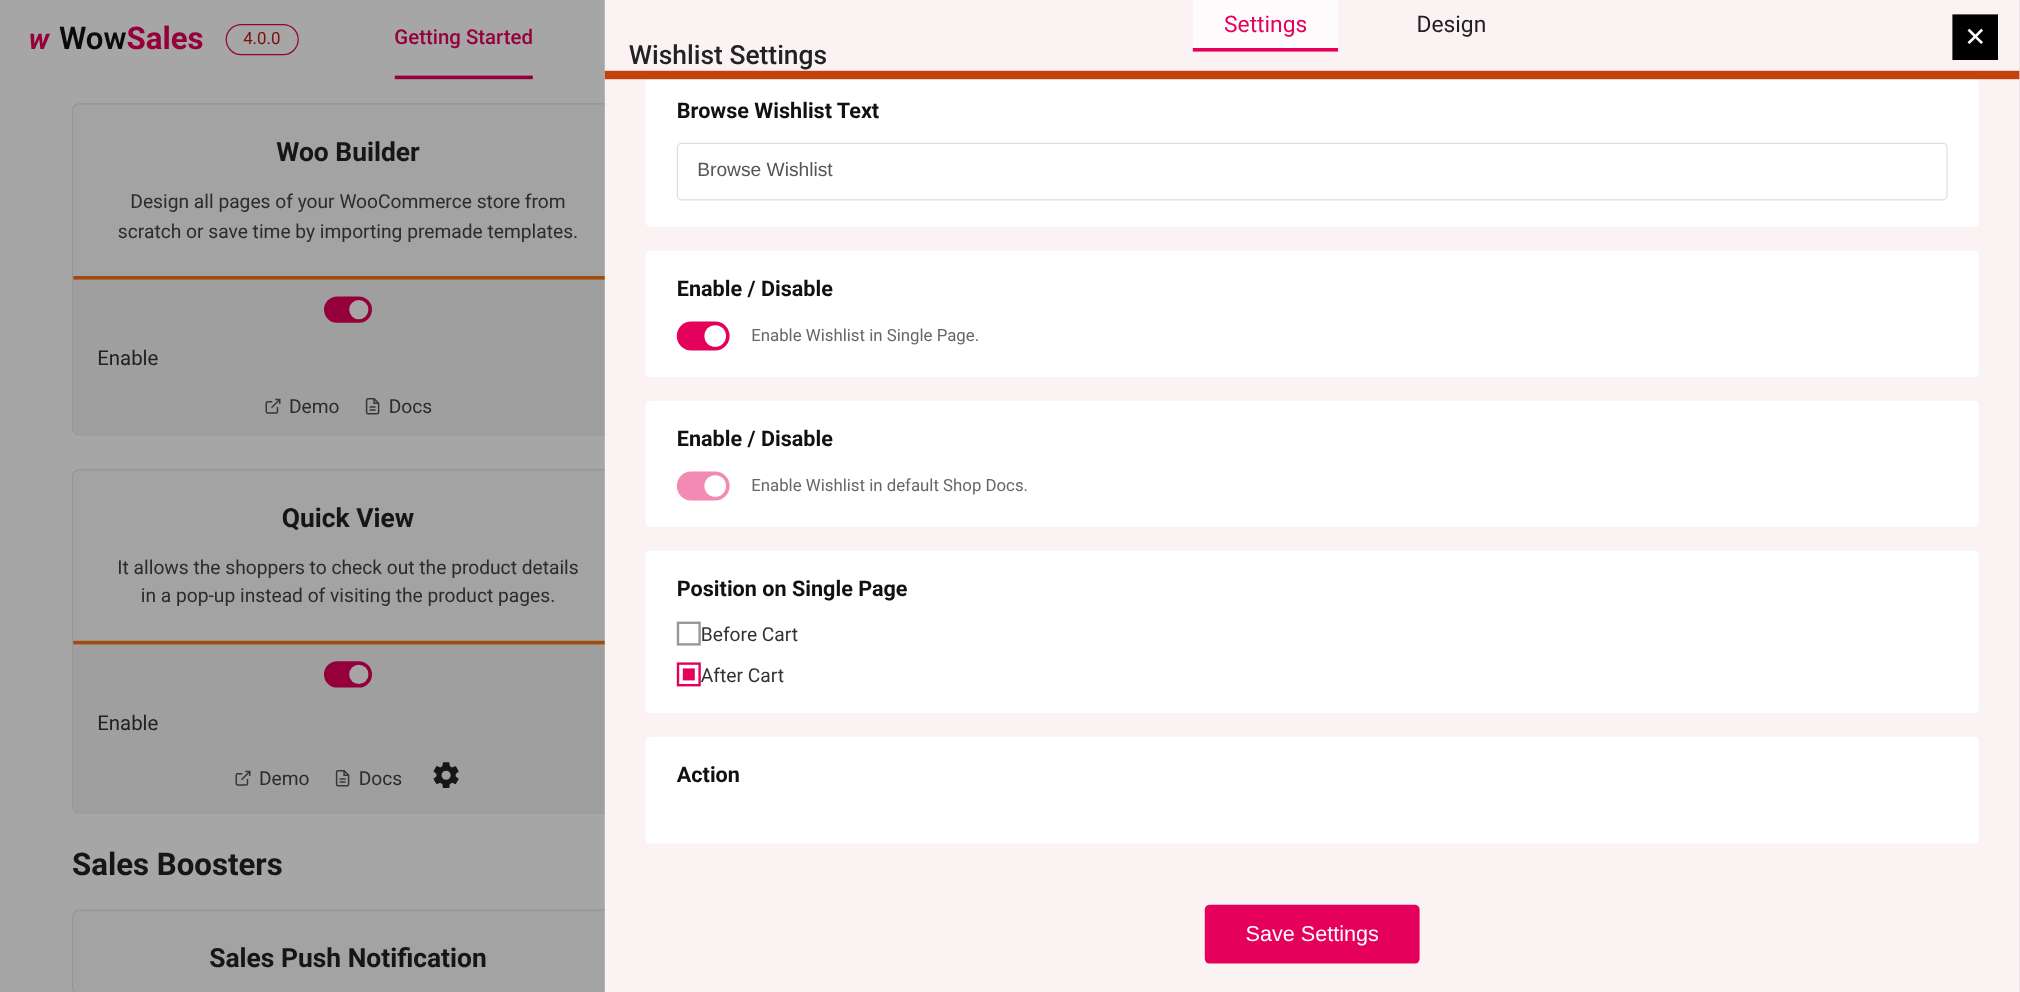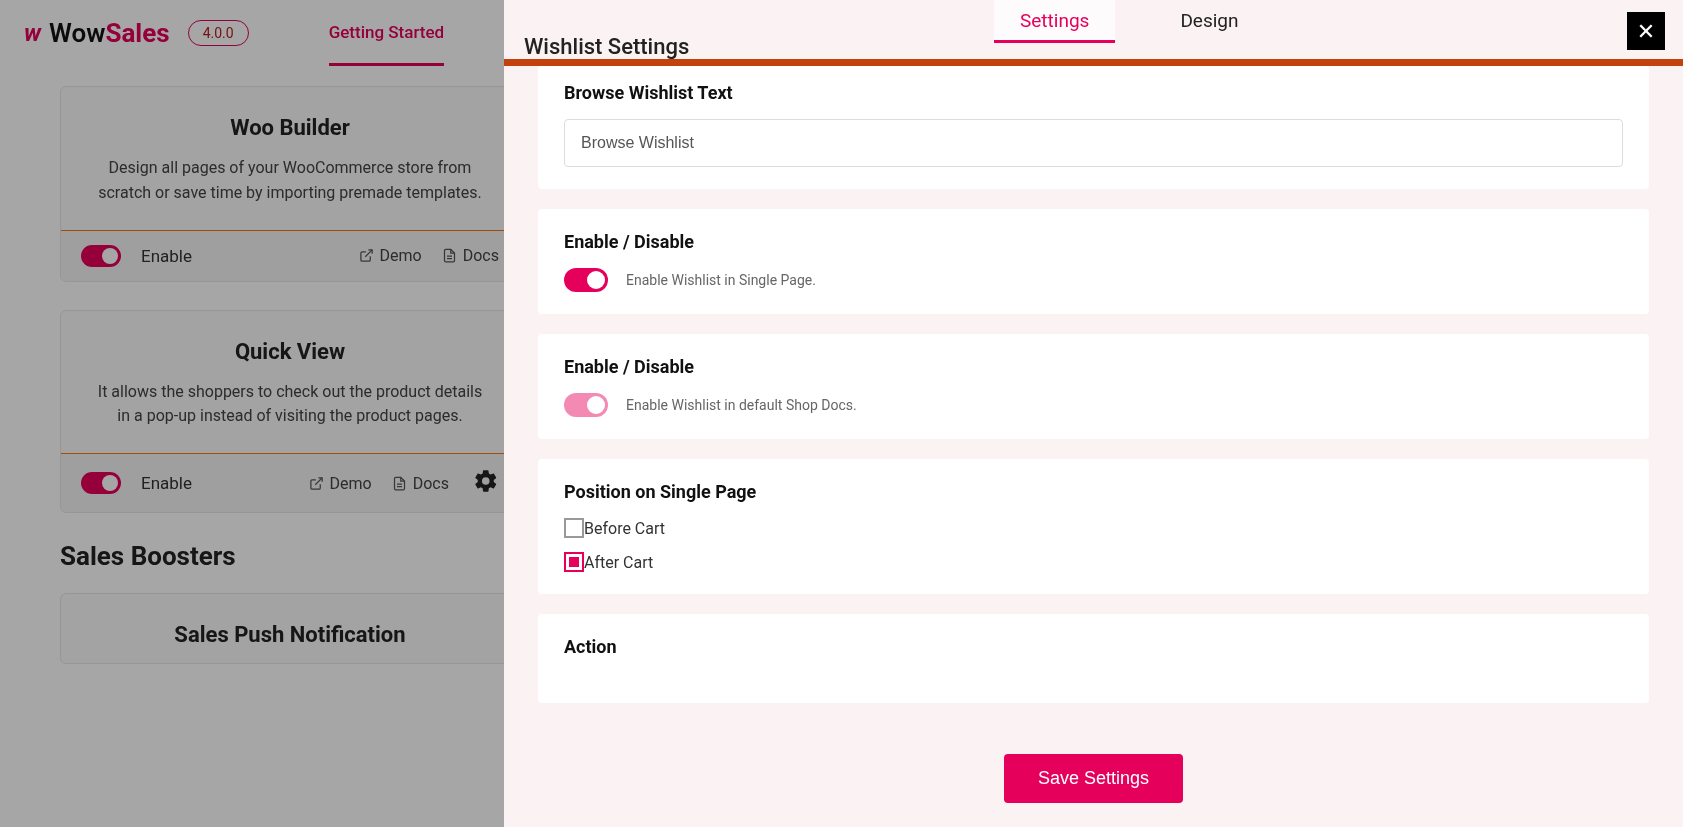--- a/index.html
+++ b/index.html
@@ -62,22 +62,23 @@
   overflow: hidden;
 }
 .card-main { padding: 28px 30px 24px; text-align: center; }
 .card-title { font-size: 22px; font-weight: 700; color: #222; margin-bottom: 16px; }
 .card-desc { font-size: 16px; color: #444; line-height: 1.55; }
 .card-footer {
   display: flex;
   align-items: center;
   gap: 20px;
   padding: 14px 20px;
-  border-top: 1px solid #f97316;
+  border-top: 3px solid #f97316;
   background: #f5f5f5;
+  flex-direction: column;
 }
 .toggle {
   width: 40px; height: 22px;
   border-radius: 11px;
   background: #e5005b;
   position: relative;
   flex-shrink: 0;
 }
 .toggle::after {
   content: "";

